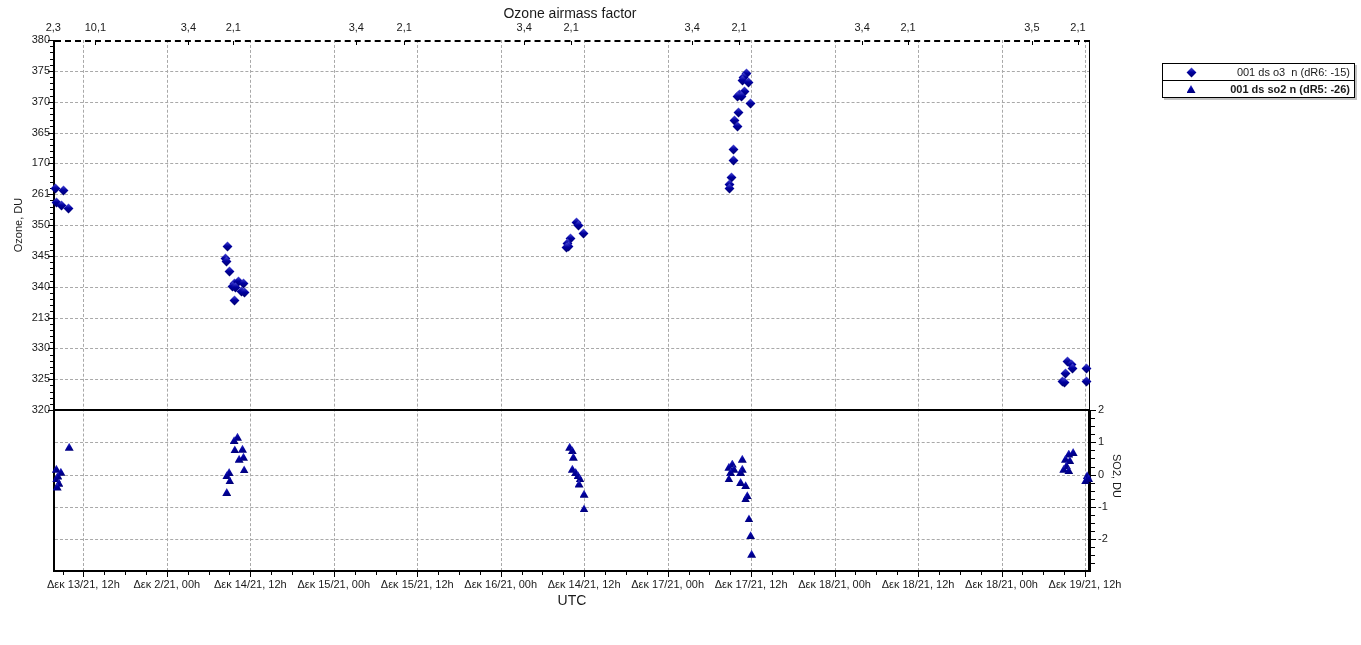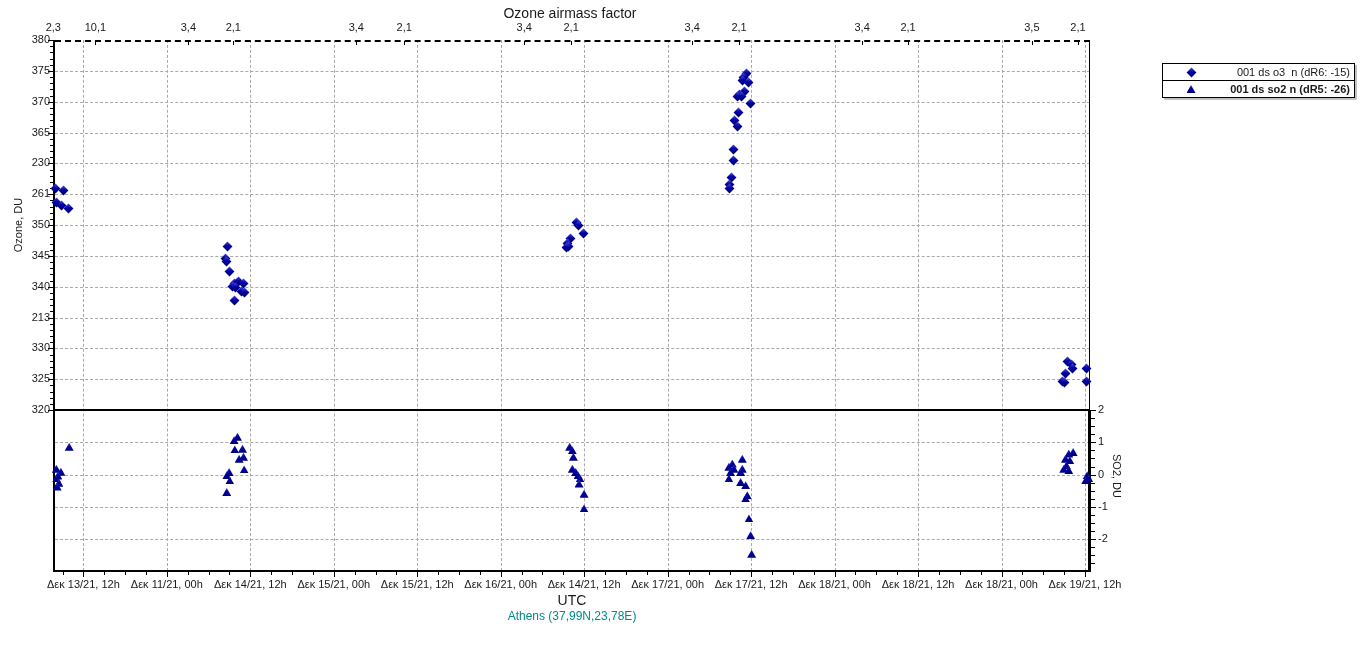--- a/index.html
+++ b/index.html
@@ -53,42 +53,41 @@
   <div class="spine spine-left"></div>
   <div class="spine spine-right-upper"></div>
   <div class="spine spine-right-lower"></div>
   <div class="spine spine-bottom"></div>
   <div class="spine midline"></div>
 
   <div class="rot-left">Ozone, DU</div>
   <div class="rot-right">SO2, DU</div>
 
   <div class="txt utc">UTC</div>
-  <div class="txt footer" id="footer" style="color: rgb(0, 139, 139);">Athens (37,99N,23,78E)</div>
 
   <div class="legend">
     <div class="legend-row">
       <span class="legend-marker">
           <span class="lm-d"></span>
         </span>
       <span class="legend-label">001 ds o3  n (dR6: -15)</span>
     </div>
     <div class="legend-row">
       <span class="legend-marker">
           <span class="lm-t"></span>
         </span>
       <span class="legend-label">001 ds so2 n (dR5: -26)</span>
     </div>
   </div>
 <div class="vgrid" style="left: 83.379px;"></div>
     <div class="tick" style="left: 83.379px; top: 572px; width: 1px; height: 5px;"></div>
     <div class="ticklab xlab" style="left: 23.379px; top: 578px;">Δεκ 13/21, 12h</div>
     <div class="vgrid" style="left: 166.847px;"></div>
     <div class="tick" style="left: 166.847px; top: 572px; width: 1px; height: 5px;"></div>
-    <div class="ticklab xlab" style="left: 106.847px; top: 578px;">Δεκ 11/21, 00h</div>
+    <div class="ticklab xlab" style="left: 106.847px; top: 578px;">Δεκ 2/21, 00h</div>
     <div class="vgrid" style="left: 250.315px;"></div>
     <div class="tick" style="left: 250.315px; top: 572px; width: 1px; height: 5px;"></div>
     <div class="ticklab xlab" style="left: 190.315px; top: 578px;">Δεκ 14/21, 12h</div>
     <div class="vgrid" style="left: 333.782px;"></div>
     <div class="tick" style="left: 333.782px; top: 572px; width: 1px; height: 5px;"></div>
     <div class="ticklab xlab" style="left: 273.782px; top: 578px;">Δεκ 15/21, 00h</div>
     <div class="vgrid" style="left: 417.25px;"></div>
     <div class="tick" style="left: 417.25px; top: 572px; width: 1px; height: 5px;"></div>
     <div class="ticklab xlab" style="left: 357.25px; top: 578px;">Δεκ 15/21, 12h</div>
     <div class="vgrid" style="left: 500.718px;"></div>
@@ -158,21 +157,21 @@
     <div class="tick" style="left: 48px; top: 70.8333px; width: 6px; height: 1px;"></div>
     <div class="ticklab ylab" style="left: 18px; top: 63.8333px;">375</div>
     <div class="hgrid" style="top: 101.667px;"></div>
     <div class="tick" style="left: 48px; top: 101.667px; width: 6px; height: 1px;"></div>
     <div class="ticklab ylab" style="left: 18px; top: 94.6667px;">370</div>
     <div class="hgrid" style="top: 132.5px;"></div>
     <div class="tick" style="left: 48px; top: 132.5px; width: 6px; height: 1px;"></div>
     <div class="ticklab ylab" style="left: 18px; top: 125.5px;">365</div>
     <div class="hgrid" style="top: 163.333px;"></div>
     <div class="tick" style="left: 48px; top: 163.333px; width: 6px; height: 1px;"></div>
-    <div class="ticklab ylab" style="left: 18px; top: 156.333px;">230</div>
+    <div class="ticklab ylab" style="left: 18px; top: 156.333px;">170</div>
     <div class="hgrid" style="top: 194.167px;"></div>
     <div class="tick" style="left: 48px; top: 194.167px; width: 6px; height: 1px;"></div>
     <div class="ticklab ylab" style="left: 18px; top: 187.167px;">261</div>
     <div class="hgrid" style="top: 225px;"></div>
     <div class="tick" style="left: 48px; top: 225px; width: 6px; height: 1px;"></div>
     <div class="ticklab ylab" style="left: 18px; top: 218px;">350</div>
     <div class="hgrid" style="top: 255.833px;"></div>
     <div class="tick" style="left: 48px; top: 255.833px; width: 6px; height: 1px;"></div>
     <div class="ticklab ylab" style="left: 18px; top: 248.833px;">345</div>
     <div class="hgrid" style="top: 286.667px;"></div>

